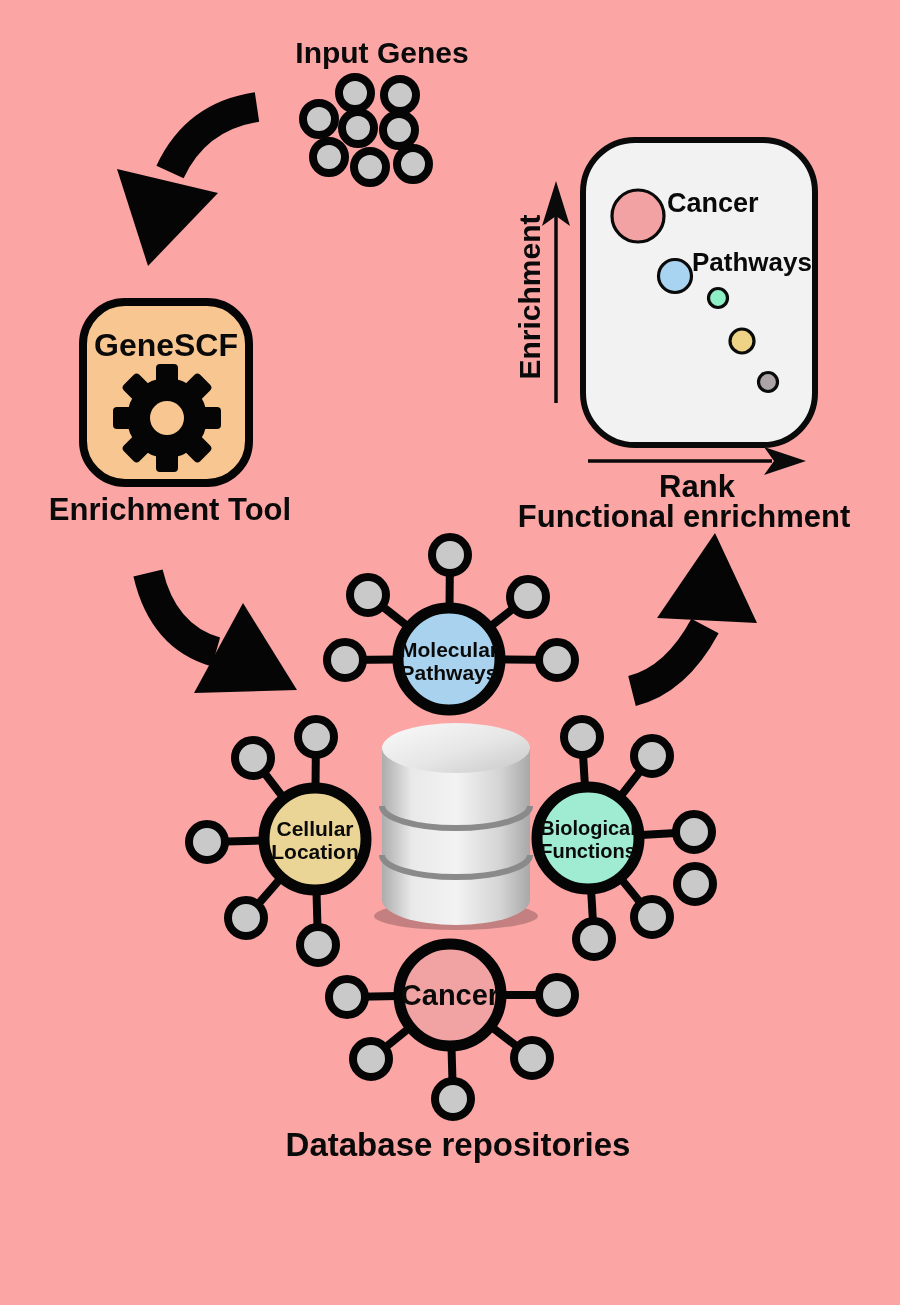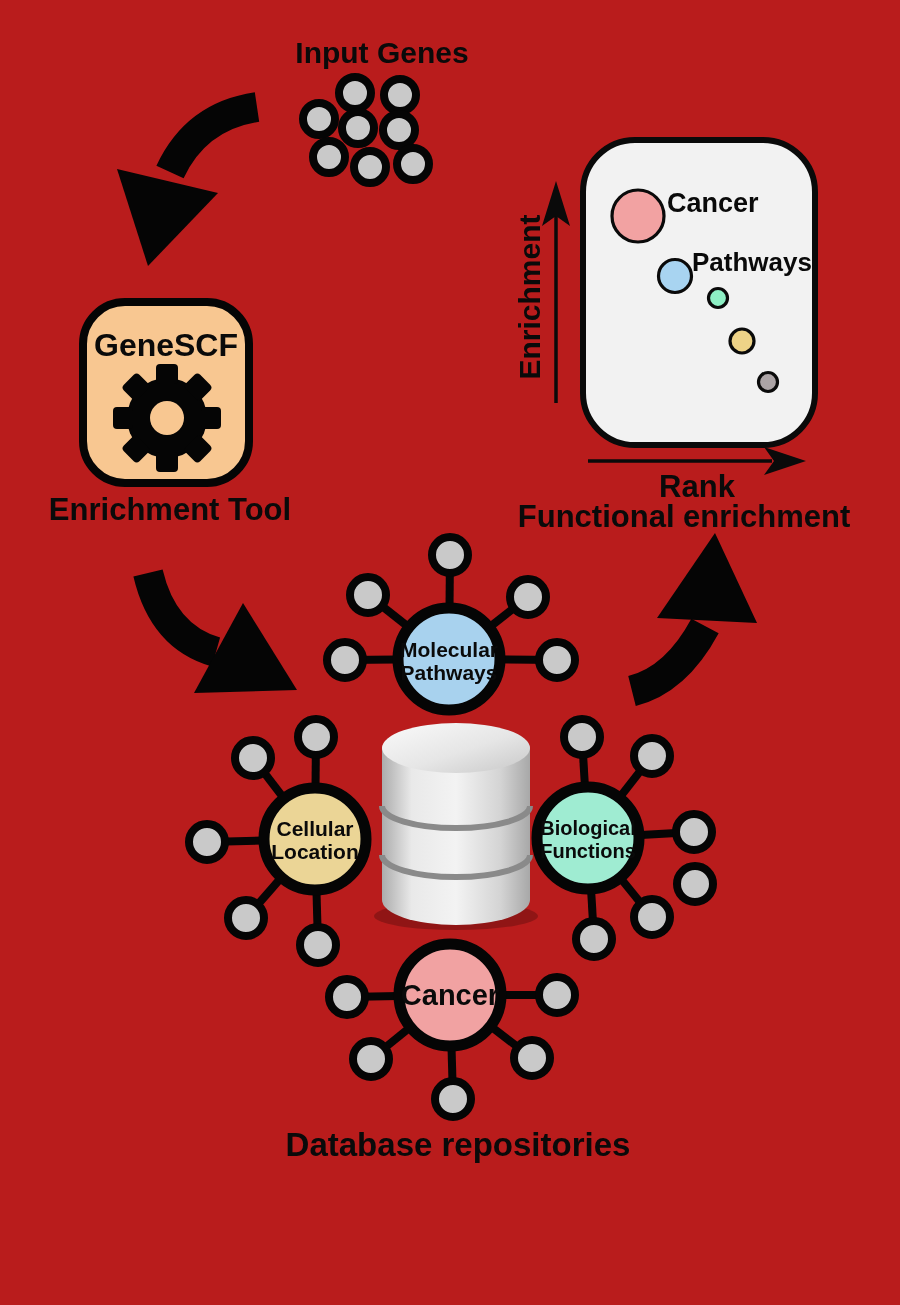--- a/index.html
+++ b/index.html
@@ -1,17 +1,17 @@
 <!DOCTYPE html>
 <html><head>
 <meta charset="utf-8">
 <style>
   html,body{margin:0;padding:0;}
   body{background:#f7f7f7;}
-  .stage{position:relative;width:900px;height:1305px;background:#b91c1c;overflow:hidden;}
+  .stage{position:relative;width:900px;height:1305px;background:#fca5a5;overflow:hidden;}
   svg{display:block;}
   text{font-family:"Liberation Sans","DejaVu Sans",sans-serif;font-weight:700;fill:#0a0a0a;}
   .t30{font-size:30px;}
   .t32{font-size:32px;}
   .t31{font-size:31px;}
   .t27{font-size:27px;}
   .t26{font-size:26px;}
   .t20{font-size:20px;}
   .t21{font-size:21px;}
   .t29{font-size:29px;}

